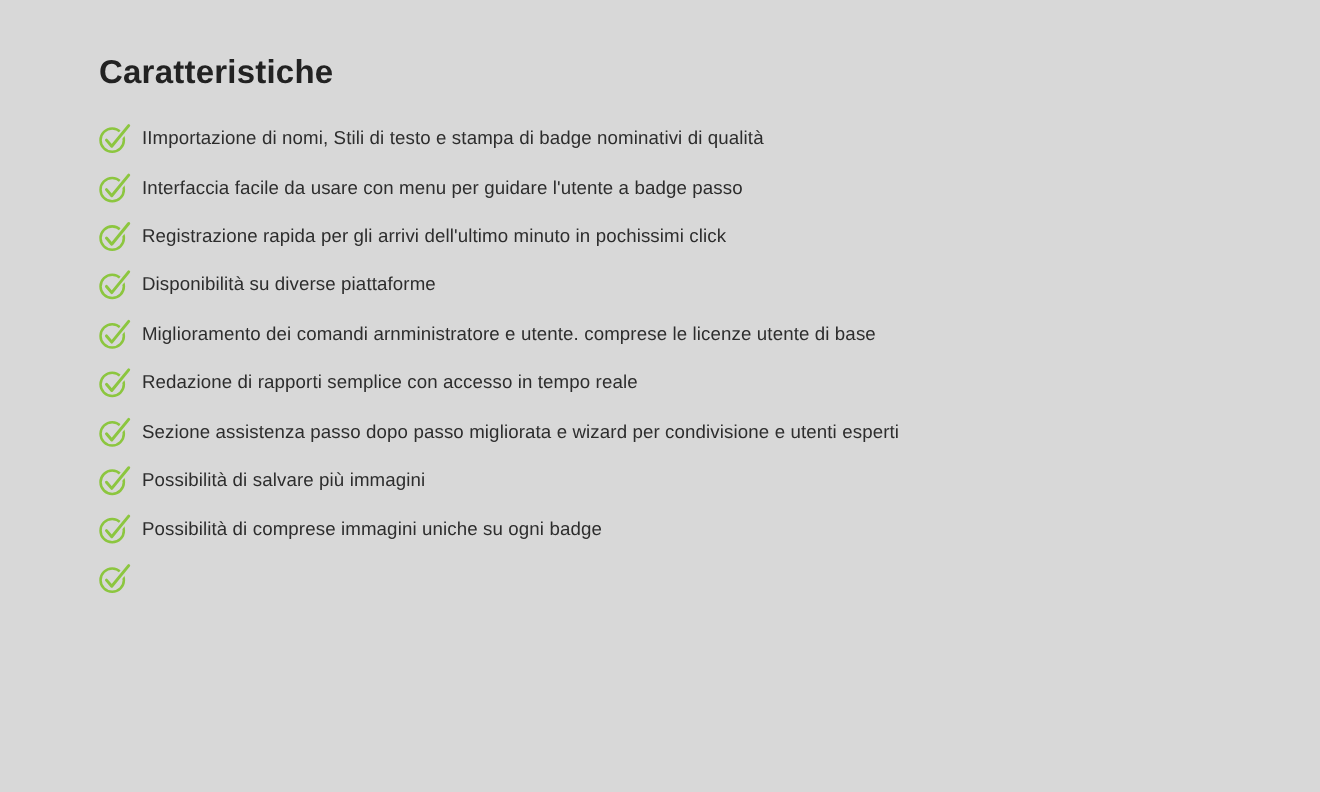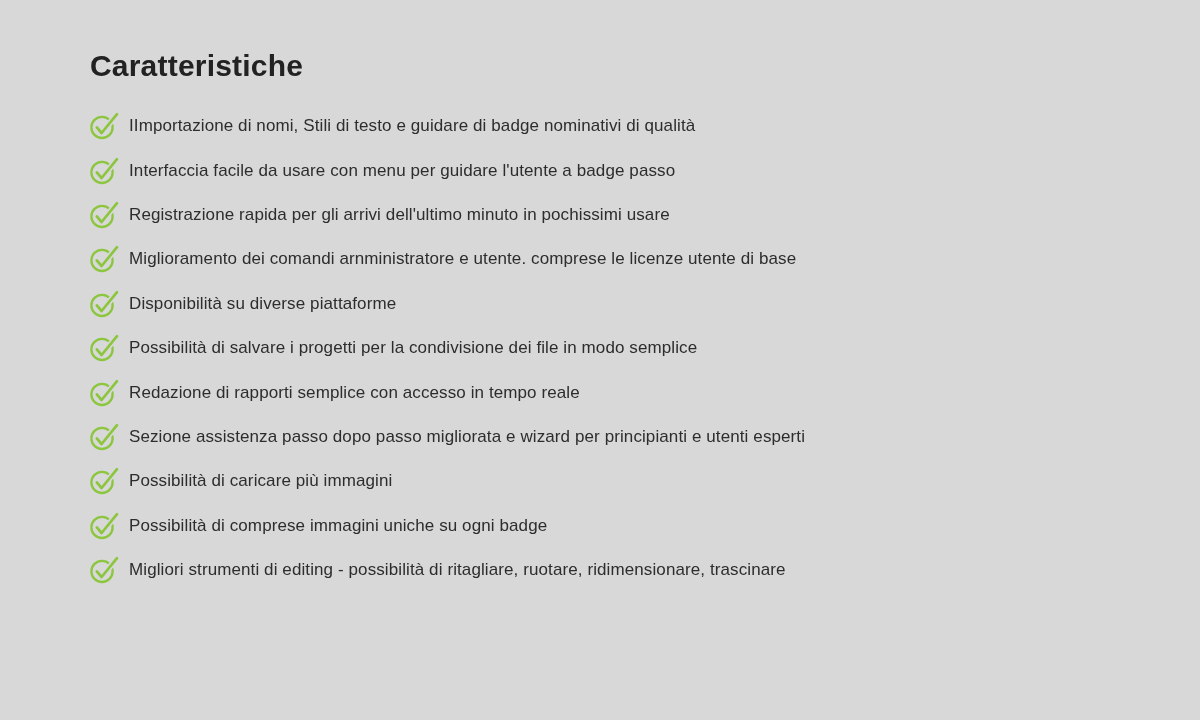--- a/index.html
+++ b/index.html
@@ -67,21 +67,21 @@
   <h1 class="page-title">Caratteristiche</h1>
   <ul class="features-list" id="features-list">
   <li class="feature-item">
     <span class="check-icon">
       <svg viewBox="0 0 30 28" xmlns="http://www.w3.org/2000/svg" aria-hidden="true">
         <circle cx="12" cy="15.4" r="10.6" fill="none" stroke="#8cc63f" stroke-width="2.3"></circle>
         <path d="M6.8 15.4 L11.6 21 L27 2.2" fill="none" stroke="#d8d8d8" stroke-width="6" stroke-linecap="round" stroke-linejoin="round"></path>
         <path d="M6.8 15.4 L11.6 21 L27 2.2" fill="none" stroke="#8cc63f" stroke-width="2.7" stroke-linecap="round" stroke-linejoin="round"></path>
       </svg>
     </span>
-    <span class="feature-label">IImportazione di nomi, Stili di testo e guidare di badge nominativi di qualità</span>
+    <span class="feature-label">IImportazione di nomi, Stili di testo e stampa di badge nominativi di qualità</span>
   </li>
 
   <li class="feature-item">
     <span class="check-icon">
       <svg viewBox="0 0 30 28" xmlns="http://www.w3.org/2000/svg" aria-hidden="true">
         <circle cx="12" cy="15.4" r="10.6" fill="none" stroke="#8cc63f" stroke-width="2.3"></circle>
         <path d="M6.8 15.4 L11.6 21 L27 2.2" fill="none" stroke="#d8d8d8" stroke-width="6" stroke-linecap="round" stroke-linejoin="round"></path>
         <path d="M6.8 15.4 L11.6 21 L27 2.2" fill="none" stroke="#8cc63f" stroke-width="2.7" stroke-linecap="round" stroke-linejoin="round"></path>
       </svg>
     </span>
@@ -89,88 +89,78 @@
   </li>
 
   <li class="feature-item">
     <span class="check-icon">
       <svg viewBox="0 0 30 28" xmlns="http://www.w3.org/2000/svg" aria-hidden="true">
         <circle cx="12" cy="15.4" r="10.6" fill="none" stroke="#8cc63f" stroke-width="2.3"></circle>
         <path d="M6.8 15.4 L11.6 21 L27 2.2" fill="none" stroke="#d8d8d8" stroke-width="6" stroke-linecap="round" stroke-linejoin="round"></path>
         <path d="M6.8 15.4 L11.6 21 L27 2.2" fill="none" stroke="#8cc63f" stroke-width="2.7" stroke-linecap="round" stroke-linejoin="round"></path>
       </svg>
     </span>
-    <span class="feature-label">Registrazione rapida per gli arrivi dell'ultimo minuto in pochissimi usare</span>
+    <span class="feature-label">Registrazione rapida per gli arrivi dell'ultimo minuto in pochissimi click</span>
+  </li>
+
+  <li class="feature-item">
+    <span class="check-icon">
+      <svg viewBox="0 0 30 28" xmlns="http://www.w3.org/2000/svg" aria-hidden="true">
+        <circle cx="12" cy="15.4" r="10.6" fill="none" stroke="#8cc63f" stroke-width="2.3"></circle>
+        <path d="M6.8 15.4 L11.6 21 L27 2.2" fill="none" stroke="#d8d8d8" stroke-width="6" stroke-linecap="round" stroke-linejoin="round"></path>
+        <path d="M6.8 15.4 L11.6 21 L27 2.2" fill="none" stroke="#8cc63f" stroke-width="2.7" stroke-linecap="round" stroke-linejoin="round"></path>
+      </svg>
+    </span>
+    <span class="feature-label">Disponibilità su diverse piattaforme</span>
   </li>
 
   <li class="feature-item">
     <span class="check-icon">
       <svg viewBox="0 0 30 28" xmlns="http://www.w3.org/2000/svg" aria-hidden="true">
         <circle cx="12" cy="15.4" r="10.6" fill="none" stroke="#8cc63f" stroke-width="2.3"></circle>
         <path d="M6.8 15.4 L11.6 21 L27 2.2" fill="none" stroke="#d8d8d8" stroke-width="6" stroke-linecap="round" stroke-linejoin="round"></path>
         <path d="M6.8 15.4 L11.6 21 L27 2.2" fill="none" stroke="#8cc63f" stroke-width="2.7" stroke-linecap="round" stroke-linejoin="round"></path>
       </svg>
     </span>
     <span class="feature-label">Miglioramento dei comandi arnministratore e utente. comprese le licenze utente di base</span>
   </li>
 
-  <li class="feature-item">
-    <span class="check-icon">
-      <svg viewBox="0 0 30 28" xmlns="http://www.w3.org/2000/svg" aria-hidden="true">
-        <circle cx="12" cy="15.4" r="10.6" fill="none" stroke="#8cc63f" stroke-width="2.3"></circle>
-        <path d="M6.8 15.4 L11.6 21 L27 2.2" fill="none" stroke="#d8d8d8" stroke-width="6" stroke-linecap="round" stroke-linejoin="round"></path>
-        <path d="M6.8 15.4 L11.6 21 L27 2.2" fill="none" stroke="#8cc63f" stroke-width="2.7" stroke-linecap="round" stroke-linejoin="round"></path>
-      </svg>
-    </span>
-    <span class="feature-label">Disponibilità su diverse piattaforme</span>
-  </li>
 
-
-  <li class="feature-item">
-    <span class="check-icon">
-      <svg viewBox="0 0 30 28" xmlns="http://www.w3.org/2000/svg" aria-hidden="true">
-        <circle cx="12" cy="15.4" r="10.6" fill="none" stroke="#8cc63f" stroke-width="2.3"></circle>
-        <path d="M6.8 15.4 L11.6 21 L27 2.2" fill="none" stroke="#d8d8d8" stroke-width="6" stroke-linecap="round" stroke-linejoin="round"></path>
-        <path d="M6.8 15.4 L11.6 21 L27 2.2" fill="none" stroke="#8cc63f" stroke-width="2.7" stroke-linecap="round" stroke-linejoin="round"></path>
-      </svg>
-    </span>
-    <span class="feature-label">Possibilità di salvare i progetti per la condivisione dei file in modo semplice</span>
-  </li>
 
   <li class="feature-item">
     <span class="check-icon">
       <svg viewBox="0 0 30 28" xmlns="http://www.w3.org/2000/svg" aria-hidden="true">
         <circle cx="12" cy="15.4" r="10.6" fill="none" stroke="#8cc63f" stroke-width="2.3"></circle>
         <path d="M6.8 15.4 L11.6 21 L27 2.2" fill="none" stroke="#d8d8d8" stroke-width="6" stroke-linecap="round" stroke-linejoin="round"></path>
         <path d="M6.8 15.4 L11.6 21 L27 2.2" fill="none" stroke="#8cc63f" stroke-width="2.7" stroke-linecap="round" stroke-linejoin="round"></path>
       </svg>
     </span>
     <span class="feature-label">Redazione di rapporti semplice con accesso in tempo reale</span>
   </li>
 
   <li class="feature-item">
     <span class="check-icon">
       <svg viewBox="0 0 30 28" xmlns="http://www.w3.org/2000/svg" aria-hidden="true">
         <circle cx="12" cy="15.4" r="10.6" fill="none" stroke="#8cc63f" stroke-width="2.3"></circle>
         <path d="M6.8 15.4 L11.6 21 L27 2.2" fill="none" stroke="#d8d8d8" stroke-width="6" stroke-linecap="round" stroke-linejoin="round"></path>
         <path d="M6.8 15.4 L11.6 21 L27 2.2" fill="none" stroke="#8cc63f" stroke-width="2.7" stroke-linecap="round" stroke-linejoin="round"></path>
       </svg>
     </span>
-    <span class="feature-label">Sezione assistenza passo dopo passo migliorata e wizard per principianti e utenti esperti</span>
+    <span class="feature-label">Sezione assistenza passo dopo passo migliorata e wizard per condivisione e utenti esperti</span>
   </li>
 
   <li class="feature-item">
     <span class="check-icon">
       <svg viewBox="0 0 30 28" xmlns="http://www.w3.org/2000/svg" aria-hidden="true">
         <circle cx="12" cy="15.4" r="10.6" fill="none" stroke="#8cc63f" stroke-width="2.3"></circle>
         <path d="M6.8 15.4 L11.6 21 L27 2.2" fill="none" stroke="#d8d8d8" stroke-width="6" stroke-linecap="round" stroke-linejoin="round"></path>
         <path d="M6.8 15.4 L11.6 21 L27 2.2" fill="none" stroke="#8cc63f" stroke-width="2.7" stroke-linecap="round" stroke-linejoin="round"></path>
       </svg>
     </span>
-    <span class="feature-label">Possibilità di caricare più immagini</span>
+    <span class="feature-label">Possibilità di salvare più immagini</span>
   </li>
 
   <li class="feature-item">
     <span class="check-icon">
       <svg viewBox="0 0 30 28" xmlns="http://www.w3.org/2000/svg" aria-hidden="true">
         <circle cx="12" cy="15.4" r="10.6" fill="none" stroke="#8cc63f" stroke-width="2.3"></circle>
         <path d="M6.8 15.4 L11.6 21 L27 2.2" fill="none" stroke="#d8d8d8" stroke-width="6" stroke-linecap="round" stroke-linejoin="round"></path>
         <path d="M6.8 15.4 L11.6 21 L27 2.2" fill="none" stroke="#8cc63f" stroke-width="2.7" stroke-linecap="round" stroke-linejoin="round"></path>
       </svg>
     </span>
@@ -178,17 +168,16 @@
   </li>
 
   <li class="feature-item">
     <span class="check-icon">
       <svg viewBox="0 0 30 28" xmlns="http://www.w3.org/2000/svg" aria-hidden="true">
         <circle cx="12" cy="15.4" r="10.6" fill="none" stroke="#8cc63f" stroke-width="2.3"></circle>
         <path d="M6.8 15.4 L11.6 21 L27 2.2" fill="none" stroke="#d8d8d8" stroke-width="6" stroke-linecap="round" stroke-linejoin="round"></path>
         <path d="M6.8 15.4 L11.6 21 L27 2.2" fill="none" stroke="#8cc63f" stroke-width="2.7" stroke-linecap="round" stroke-linejoin="round"></path>
       </svg>
     </span>
-    <span class="feature-label">Migliori strumenti di editing - possibilità di ritagliare, ruotare, ridimensionare, trascinare</span>
   </li>
 
 </ul>
 </div>
 
 </body></html>

